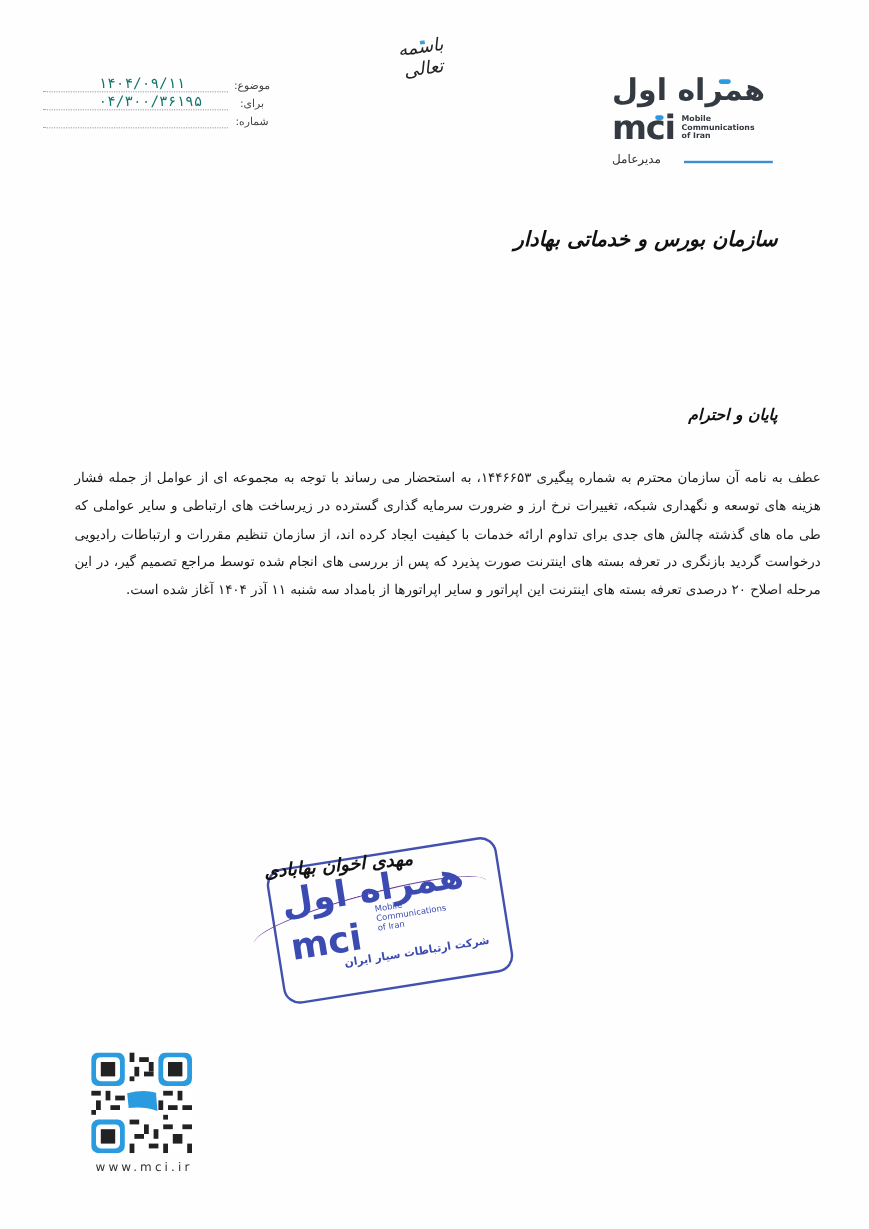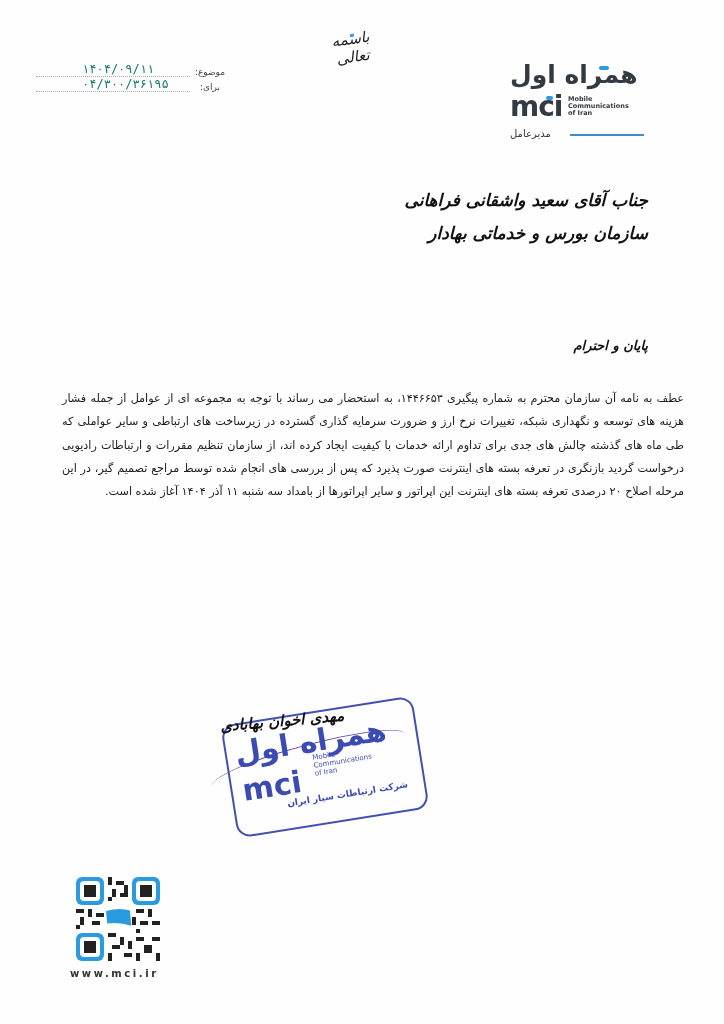--- a/index.html
+++ b/index.html
@@ -53,39 +53,45 @@
   .stamp-fa{position:absolute;left:8px;top:10px;font-size:30px;font-weight:bold;direction:rtl;letter-spacing:-1px;}
   .stamp-mci{position:absolute;left:10px;top:48px;font-size:30px;font-weight:bold;}
   .stamp-sub{position:absolute;left:84px;top:40px;font-size:7px;line-height:8px;}
   .stamp-co{position:absolute;left:52px;top:80px;font-size:9px;font-weight:bold;direction:rtl;}
   .stamp-swoop{position:absolute;left:-20px;top:30px;width:200px;height:30px;border-top:1.5px solid #6a3fa0;
                border-radius:50%;transform:rotate(-6deg);}
 
   
   .qr{position:absolute;left:76px;top:877px;width:84px;height:84px;}
   .qr svg{display:block;}
-  .site{position:absolute;left:70px;top:968px;width:100px;text-align:left;font-family:"DejaVu Sans",sans-serif;
-        font-size:10px;letter-spacing:2.6px;color:#333;font-weight:bold;}
+  .site{position:absolute;left:70px;top:968px;width:100px;text-align:center;font-family:"DejaVu Sans",sans-serif;
+        font-size:10px;letter-spacing:2.6px;color:#333;font-weight:normal;}
 </style>
 </head>
 <body>
 
 <div class="page">
 
   <div class="meta">
     <div class="meta-row">
       <span class="meta-label">موضوع:</span>
       <span class="meta-line">
         <span class="meta-value">۱۴۰۴/۰۹/۱۱</span>
       </span>
     </div>
     <div class="meta-row">
       <span class="meta-label">برای:</span>
       <span class="meta-line">
         <span class="meta-value">۰۴/۳۰۰/۳۶۱۹۵</span>
+      </span>
+    </div>
+    <div class="meta-row">
+      <span class="meta-label">شماره:</span>
+      <span class="meta-line">
+        <span class="meta-value"></span>
       </span>
     </div>
   </div>
 
   <div class="calli">
     <span class="dot"></span>
     <span>باسمه تعالی</span>
   </div>
 
   <div class="logo">
@@ -100,21 +106,20 @@
     <div class="logo-sub">
       <div>Mobile</div>
       <div>Communications</div>
       <div>of Iran</div>
     </div>
     <div class="logo-role">مدیرعامل</div>
     <div class="logo-line"></div>
   </div>
 
   <div class="addressee">
-    <div>جناب آقای سعید واشقانی فراهانی</div>
     <div>سازمان بورس و خدماتی بهادار</div>
   </div>
 
   <div class="greeting">پایان و احترام</div>
 
   <div class="body">
     <p class="first">عطف به نامه آن سازمان محترم به شماره پیگیری ۱۴۴۶۶۵۳، به استحضار می رساند با توجه به مجموعه ای از عوامل از جمله فشار هزینه های توسعه و نگهداری شبکه، تغییرات نرخ ارز و ضرورت سرمایه گذاری گسترده در زیرساخت های ارتباطی و سایر عواملی که طی ماه های گذشته چالش های جدی برای تداوم ارائه خدمات با کیفیت ایجاد کرده اند، از سازمان تنظیم مقررات و ارتباطات رادیویی درخواست گردید بازنگری در تعرفه بسته های اینترنت صورت پذیرد که پس از بررسی های انجام شده توسط مراجع تصمیم گیر، در این مرحله اصلاح ۲۰ درصدی تعرفه بسته های اینترنت این اپراتور و سایر اپراتورها از بامداد سه شنبه ۱۱ آذر ۱۴۰۴ آغاز شده است.</p>
   </div>
 
   <div class="stamp">

